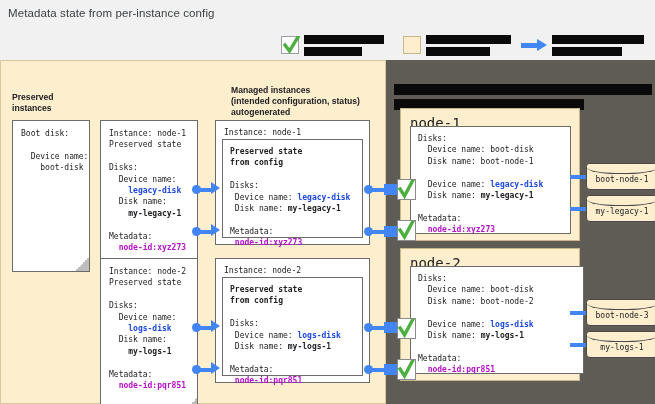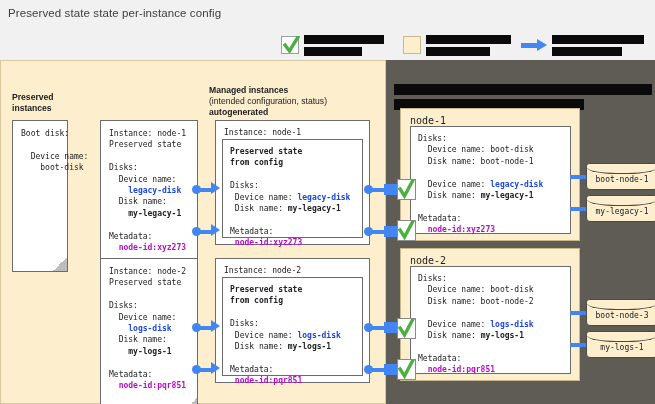--- a/index.html
+++ b/index.html
@@ -56,21 +56,21 @@
   #right-panel {
     position: absolute; left: 386px; top: 0; width: 269px; height: 344px;
     background: #5f5c55;
   }
 
   
   .col-head {
     position: absolute; font-size: 8.6px; color: #202124; line-height: 11px;
   }
   .col-head b { font-weight: bold; }
-  .col-head .soft { font-weight: normal; }
+  .col-head .soft { font-weight: bold; }
 
   
   .redact-line { background: #0a0a0a; display: block; }
 
   
   .doc-box {
     position: absolute; background: #ffffff; border: 1px solid #6b6b6b;
     font-family: "DejaVu Sans Mono", monospace; font-size: 8px; color: #202124;
     line-height: 11.4px; padding: 7px 8px;
     white-space: pre;
@@ -98,21 +98,21 @@
     position: absolute; background: #ffffff; border: 1px solid #6b6b6b;
     font-family: "DejaVu Sans Mono", monospace; font-size: 8px; color: #202124;
     line-height: 11.4px; padding: 6px 7px; white-space: pre;
   }
 
   .node-card {
     position: absolute; background: #fdeecd; border: 1px solid #c9b68a;
     font-family: "DejaVu Sans Mono", monospace; font-size: 8px; color: #202124;
   }
   .node-card .node-title {
-    position: absolute; left: 9px; top: 6px; font-size: 10px; color: #202124;
+    position: absolute; left: 9px; top: 6px; font-size: 14px; color: #202124;
   }
   .blue { color: #1a47e0; font-weight: bold; }
   .magenta { color: #b510c8; font-weight: bold; }
   .bold { font-weight: bold; }
 
   
   .dot {
     position: absolute; width: 9px; height: 9px; border-radius: 50%;
     background: #4285f4;
   }
@@ -141,21 +141,21 @@
   .disk::before {
     content: ""; position: absolute; left: 0; top: 0; width: 100%; height: 9px;
     border-bottom: 1px solid #4a4a4a; border-radius: 4px 4px 50% 50%/4px 4px 80% 80%;
     background: #fdeecd;
   }
   .disk-label { position: relative; z-index: 2; }
 </style>
 </head>
 <body>
 
-<div id="page-title">Preserved state state per-instance config</div>
+<div id="page-title">Metadata state from per-instance config</div>
 
 <div id="legend">
 
   <div class="legend-item" style="left:281px; width:110px;">
     <span class="legend-swatch swatch-check">
       <svg width="17" height="19" viewBox="0 0 17 19">
         <path d="M2 9 L6.5 15 L15 1" stroke="#4caf3f" stroke-width="3.4" fill="none" stroke-linecap="square"></path>
       </svg>
     </span>
     <span style="position:relative;width:80px;">
@@ -191,32 +191,32 @@
 
   <div id="left-panel"></div>
   <div id="right-panel"></div>
 
   <div class="col-head" style="left:12px; top:32px;">
     <b>Preserved</b><br>
     <b>instances</b>
   </div>
 
 
-  <div class="col-head" style="left:209px; top:25px;">
+  <div class="col-head" style="left:231px; top:25px;">
     <b>Managed instances</b><br>
     <span class="soft">(intended configuration, status)</span><br>
     <b>autogenerated</b>
   </div>
 
   <div style="position:absolute; left:394px; top:24px;">
     <span class="redact-line" style="width:258px;height:11px;"></span>
     <span class="redact-line" style="width:190px;height:11px;margin-top:4px;"></span>
   </div>
 
-  <div class="doc-box folded" style="left:12px; top:60px; width:56px; height:152px;"><span>Boot disk:
+  <div class="doc-box folded" style="left:12px; top:60px; width:78px; height:152px;"><span>Boot disk:
 
   Device name:
     boot-disk</span></div>
 
   <div class="doc-box folded" style="left:100px; top:60px; width:98px; height:182px;"><span>Instance: node-1
 Preserved state</span>
 
 <span>Disks:</span>
 <span>  Device name:</span>
 <span class="blue">    legacy-disk</span>
@@ -321,21 +321,21 @@
     <span class="disk-label">boot-node-1</span>
   </div>
   <div class="hline" style="left:570px; top:147px; width:18px;"></div>
   <div class="disk" style="left:586px; top:135px;">
     <span class="disk-label">my-legacy-1</span>
   </div>
 
   <div class="node-card" style="left:400px; top:188px; width:180px; height:133px;">
     <span class="node-title">node-2</span>
   </div>
-  <div class="inner-box" style="left:410px; top:206px; width:161px; height:108px;"><span>Disks:</span>
+  <div class="inner-box" style="left:410px; top:206px; width:174px; height:108px;"><span>Disks:</span>
 <span>  Device name: boot-disk</span>
 <span>  Disk name: boot-node-2</span>
 
 <span>  Device name: </span><span class="blue">logs-disk</span>
 <span>  Disk name: </span><span class="bold">my-logs-1</span>
 
 <span>Metadata:</span>
 <span class="magenta">  node-id:pqr851</span></div>
 
   <div class="checkmark" style="left:397px; top:258px;">

